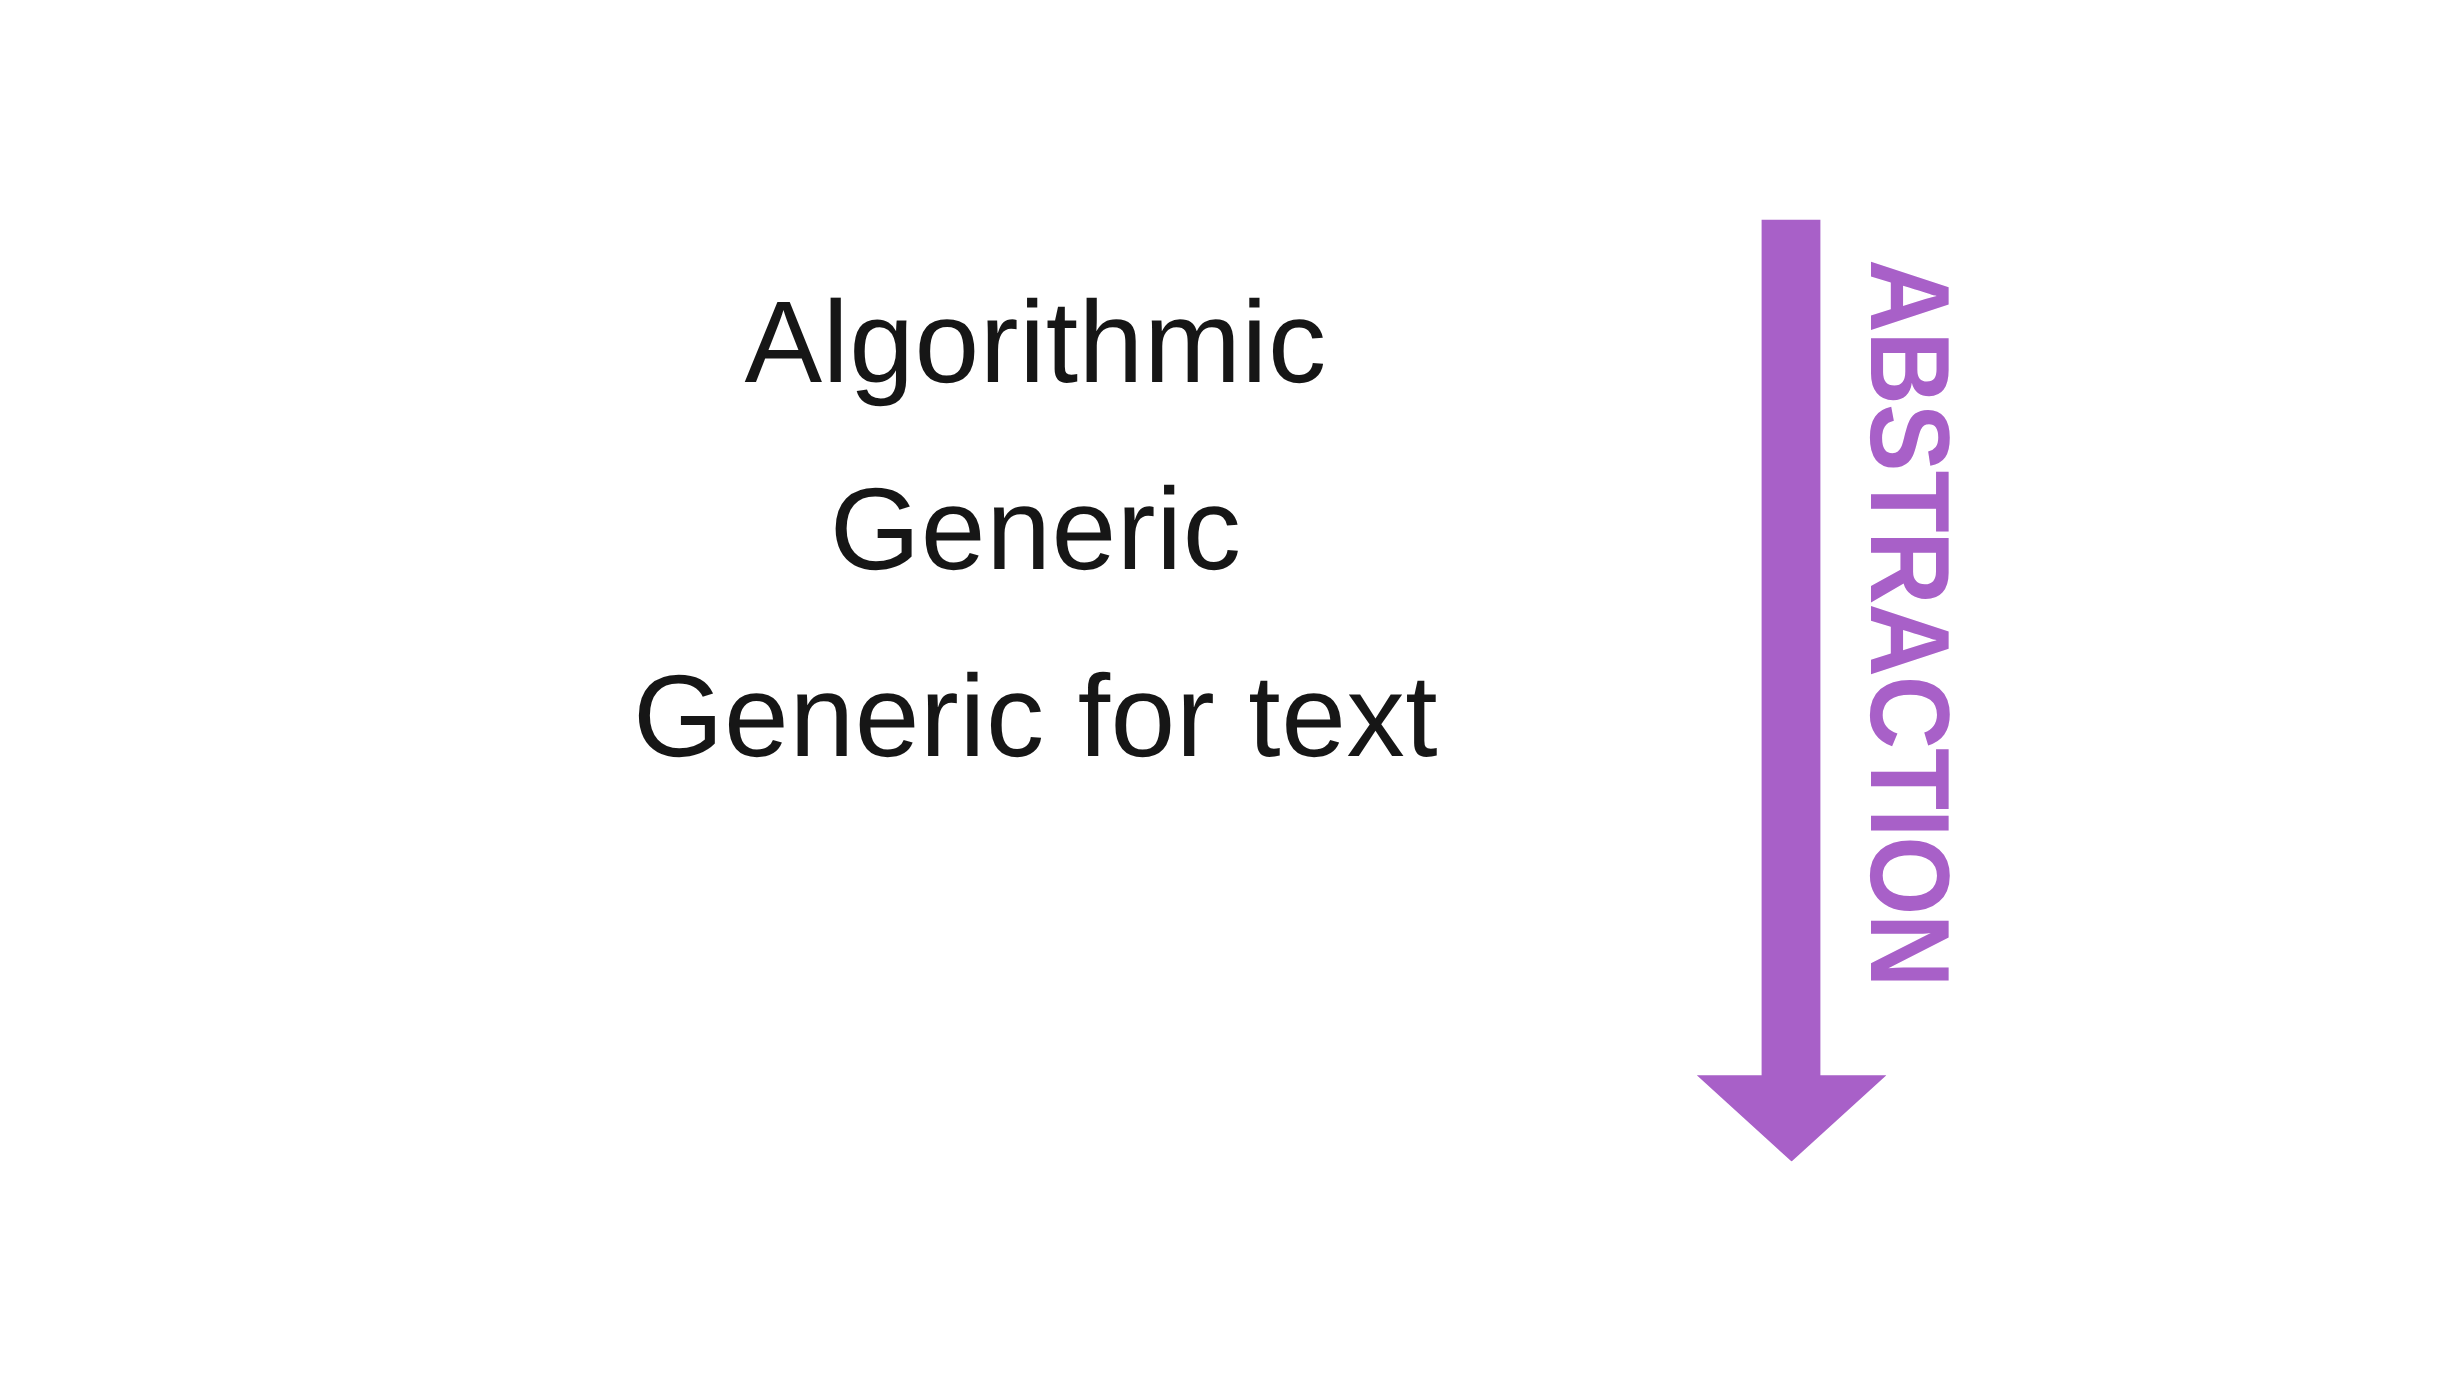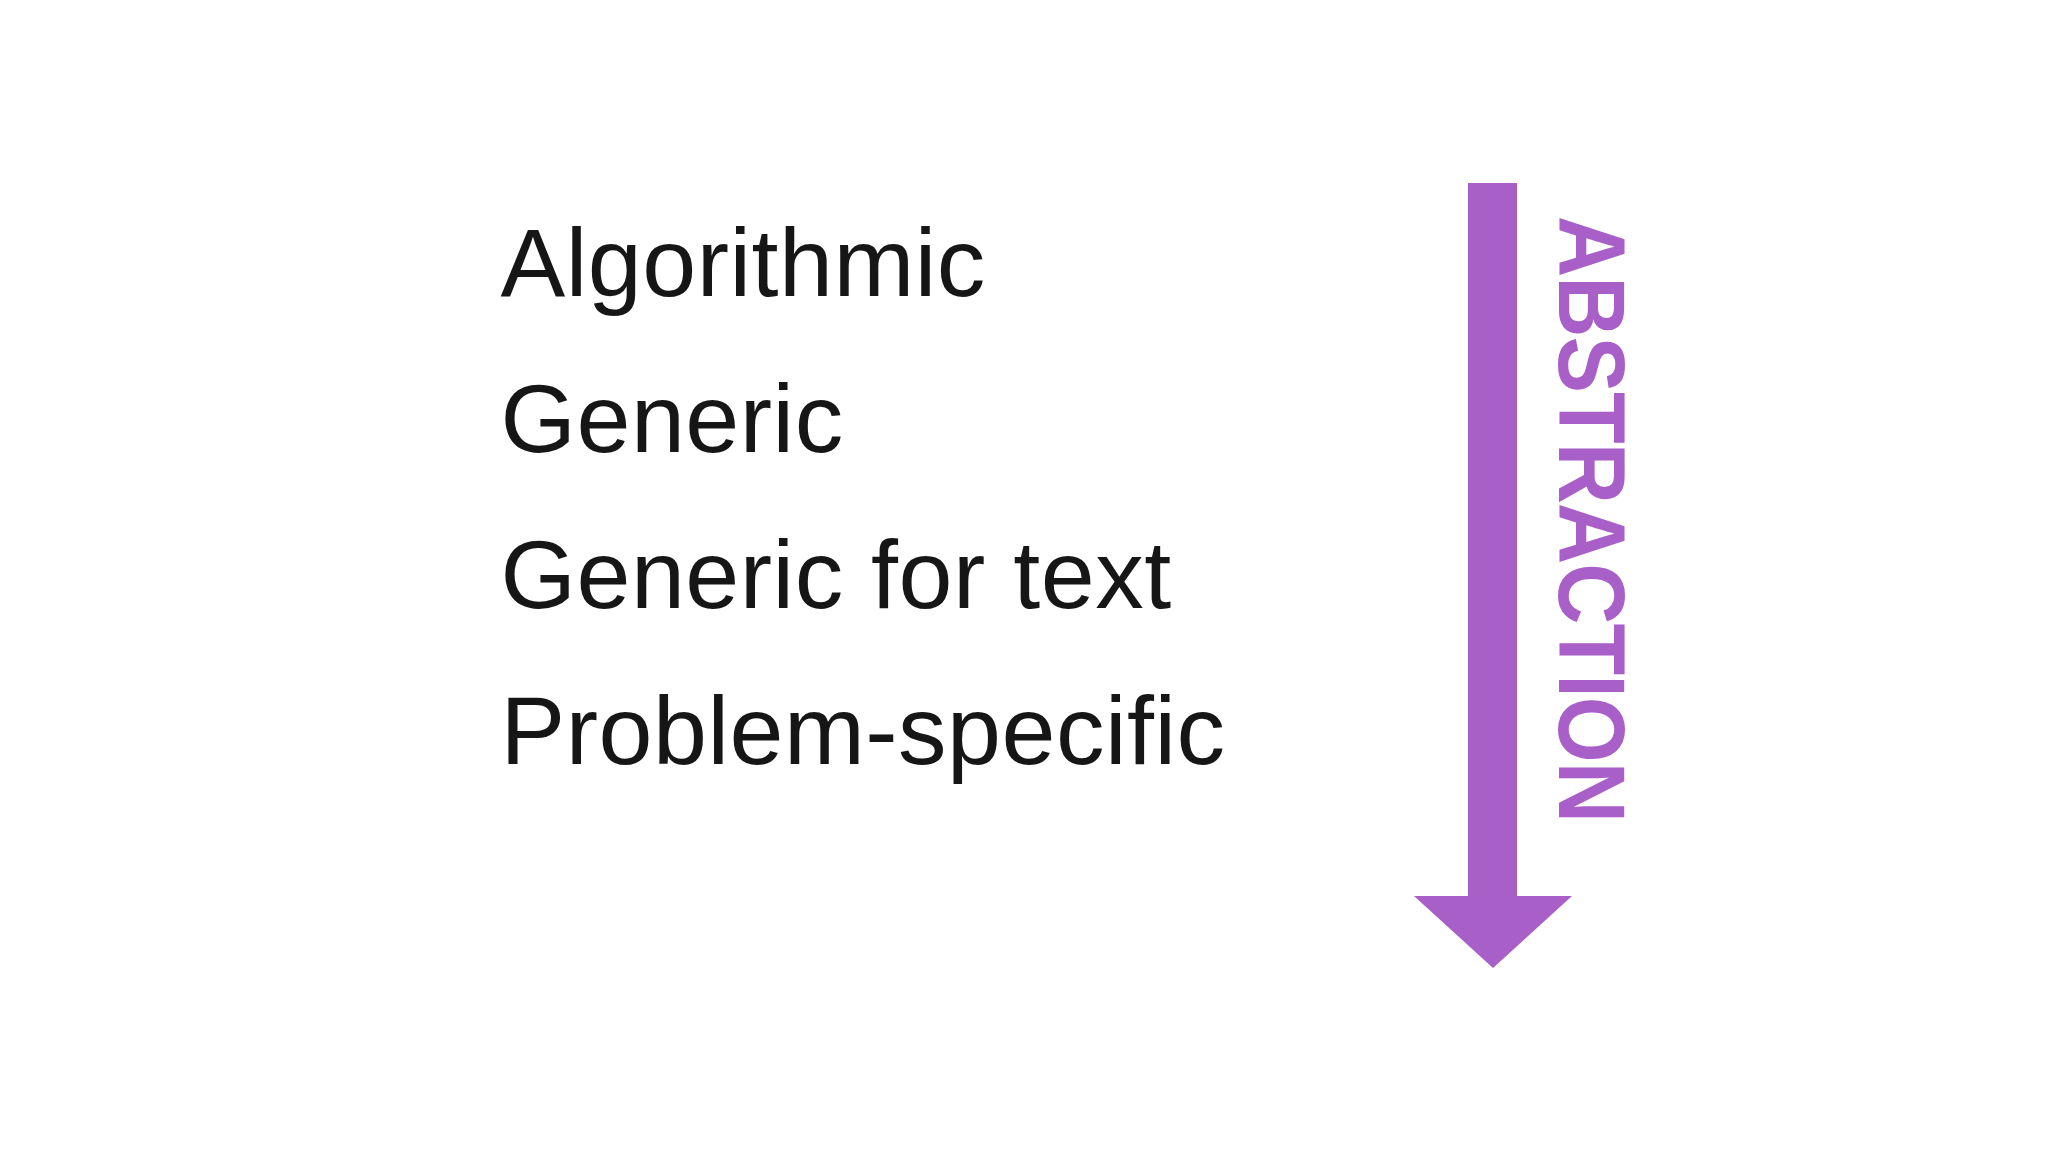--- a/index.html
+++ b/index.html
@@ -17,23 +17,23 @@
   }
   .slide {
     position: relative;
     width: 2048px;
     height: 1152px;
     background: var(--bg);
   }
   .levels {
     position: absolute;
     left: 863px;
-    top: 185px;
+    top: 207px;
     transform: translateX(-50%);
-    text-align: left;
+    text-align: center;
     white-space: nowrap;
     color: var(--ink);
     font-size: 97px;
     font-weight: 300;
     line-height: 156px;
     letter-spacing: 0.5px;
   }
   .arrow-svg {
     position: absolute;
     left: 1414px;
@@ -57,21 +57,20 @@
 </style>
 </head>
 <body>
 
 <div class="slide">
 
   <div class="levels">
     <div class="level">Algorithmic</div>
     <div class="level">Generic</div>
     <div class="level">Generic for text</div>
-    <div class="level">Problem-specific</div>
   </div>
 
   <svg class="arrow-svg" viewBox="0 0 158 785" xmlns="http://www.w3.org/2000/svg" aria-hidden="true">
     <path d="M54 0 H103 V713 H158 L79 785 L0 713 H54 Z" fill="#a860c8"></path>
   </svg>
 
   <div class="arrow-label">ABSTRACTION</div>
 
 </div>
 

